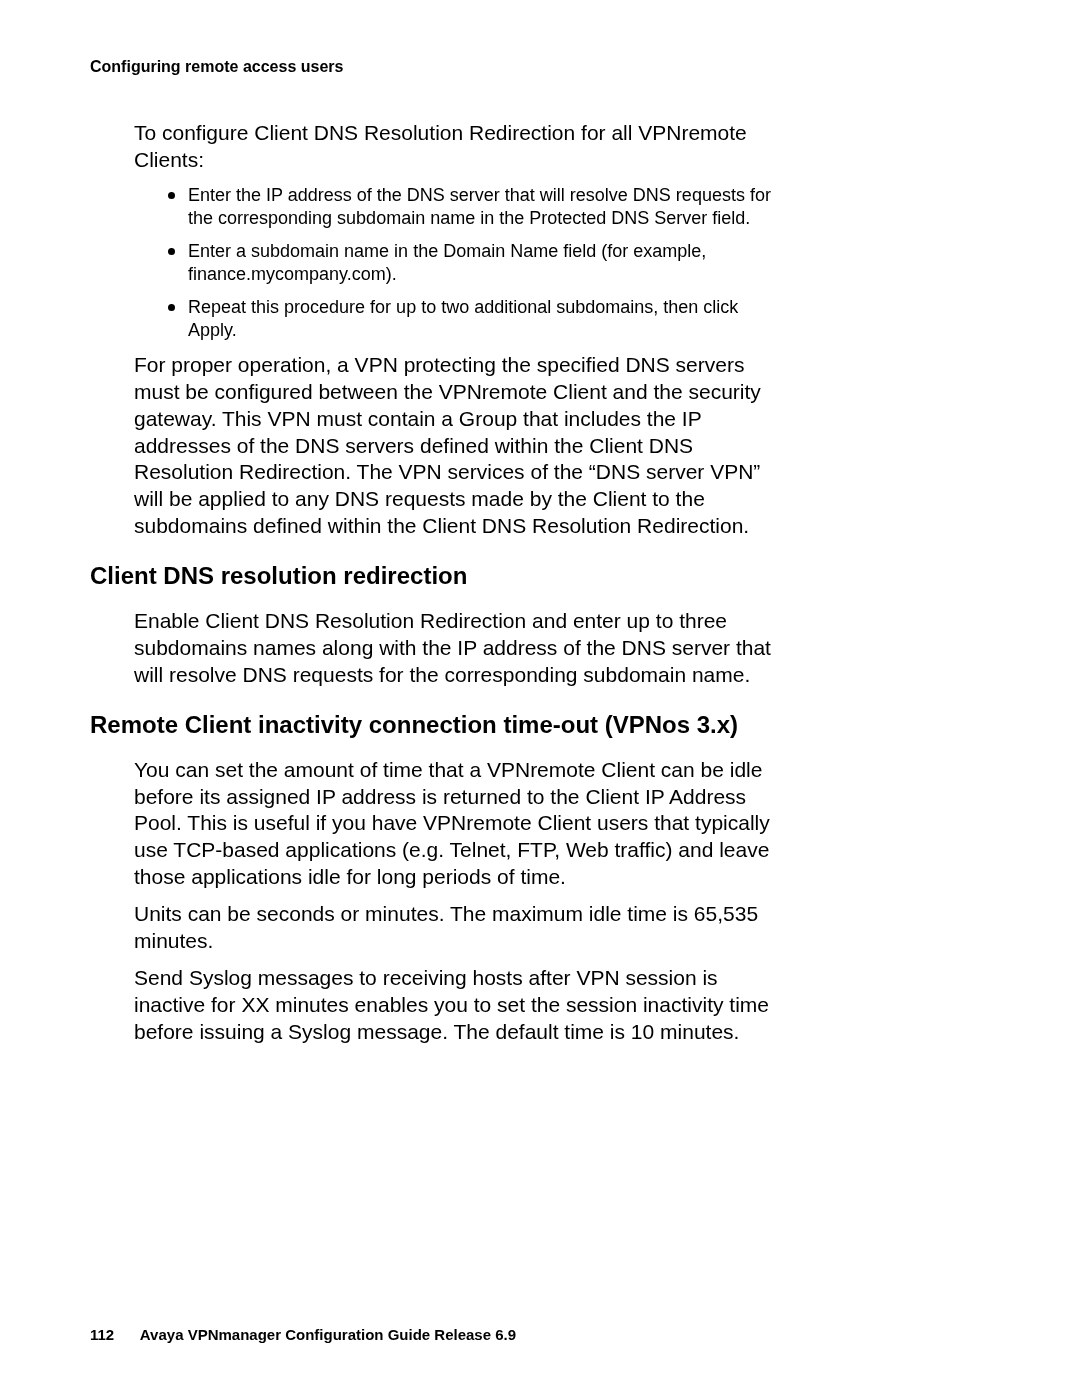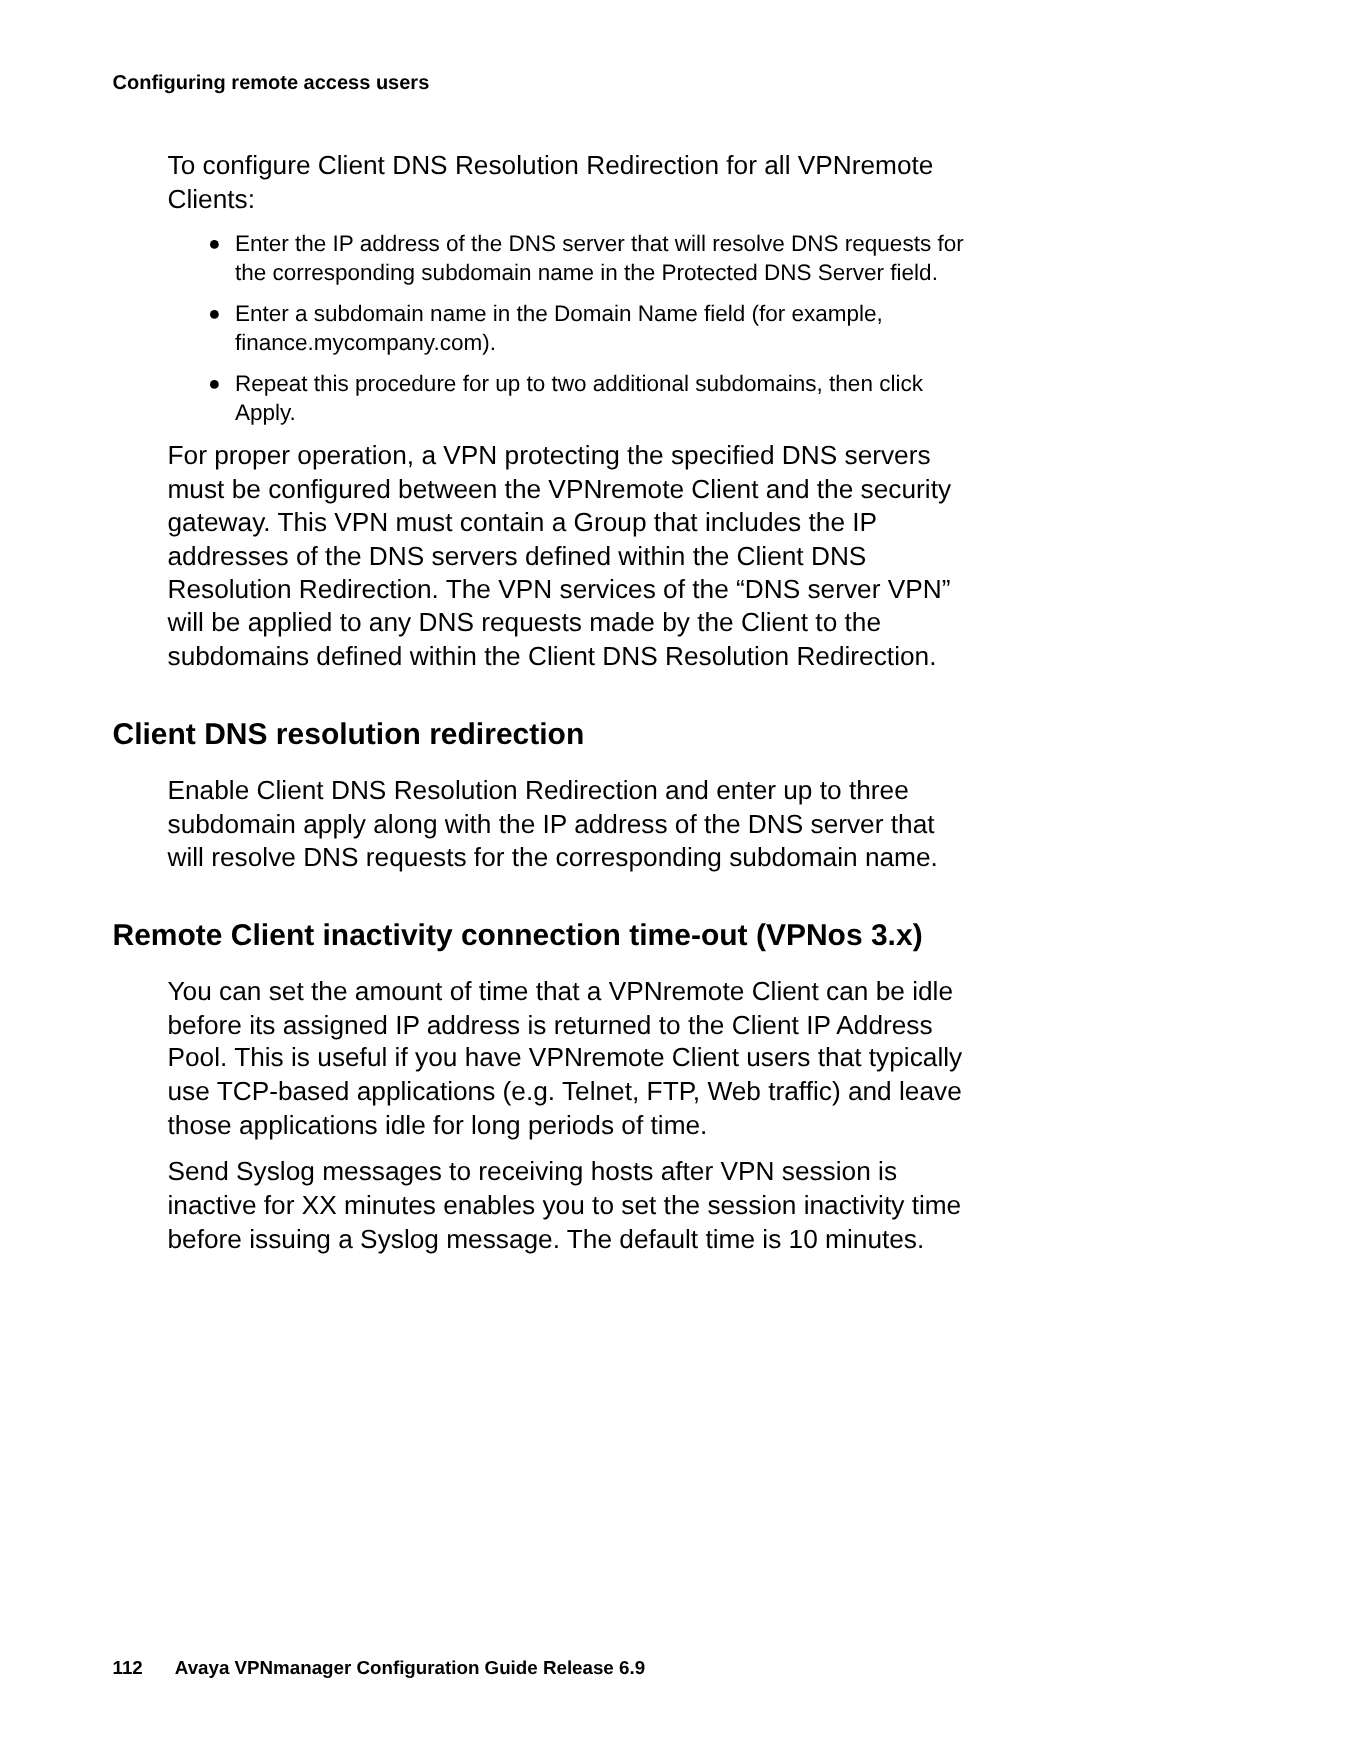--- a/index.html
+++ b/index.html
@@ -47,21 +47,21 @@
     left: -20px;
     top: 8px;
     width: 7px;
     height: 7px;
     background: #000;
     border-radius: 50%;
   }
   h2.section {
     font-size: 24px;
     font-weight: bold;
-    margin: 34px 0 18px 0;
+    margin: 22px 0 18px 0;
   }
   .footer {
     position: absolute;
     left: 90px;
     bottom: 54px;
     font-size: 15px;
     font-weight: bold;
   }
   .footer .pageno {
     margin-right: 22px;
@@ -81,26 +81,27 @@
       <li>Enter the IP address of the DNS server that will resolve DNS requests for the corresponding subdomain name in the Protected DNS Server field.</li>
       <li>Enter a subdomain name in the Domain Name field (for example, finance.mycompany.com).</li>
       <li>Repeat this procedure for up to two additional subdomains, then click Apply.</li>
     </ul>
 
     <p class="para">For proper operation, a VPN protecting the specified DNS servers must be configured between the VPNremote Client and the security gateway. This VPN must contain a Group that includes the IP addresses of the DNS servers defined within the Client DNS Resolution Redirection. The VPN services of the “DNS server VPN” will be applied to any DNS requests made by the Client to the subdomains defined within the Client DNS Resolution Redirection.</p>
   </div>
 
   <h2 class="section">Client DNS resolution redirection</h2>
   <div class="body-block">
-    <p class="para">Enable Client DNS Resolution Redirection and enter up to three subdomain apply along with the IP address of the DNS server that will resolve DNS requests for the corresponding subdomain name.</p>
+    <p class="para">Enable Client DNS Resolution Redirection and enter up to three subdomains names along with the IP address of the DNS server that will resolve DNS requests for the corresponding subdomain name.</p>
   </div>
 
   <h2 class="section">Remote Client inactivity connection time-out (VPNos 3.x)</h2>
   <div class="body-block">
     <p class="para">You can set the amount of time that a VPNremote Client can be idle before its assigned IP address is returned to the Client IP Address Pool. This is useful if you have VPNremote Client users that typically use TCP-based applications (e.g. Telnet, FTP, Web traffic) and leave those applications idle for long periods of time.</p>
+    <p class="para">Units can be seconds or minutes. The maximum idle time is 65,535 minutes.</p>
   </div>
 
   <div class="body-block">
     <p class="para">Send Syslog messages to receiving hosts after VPN session is inactive for XX minutes enables you to set the session inactivity time before issuing a Syslog message. The default time is 10 minutes.</p>
   </div>
 
   <div class="footer">
     <span class="pageno">112</span>
     <span>Avaya VPNmanager Configuration Guide Release 6.9</span>
   </div>

